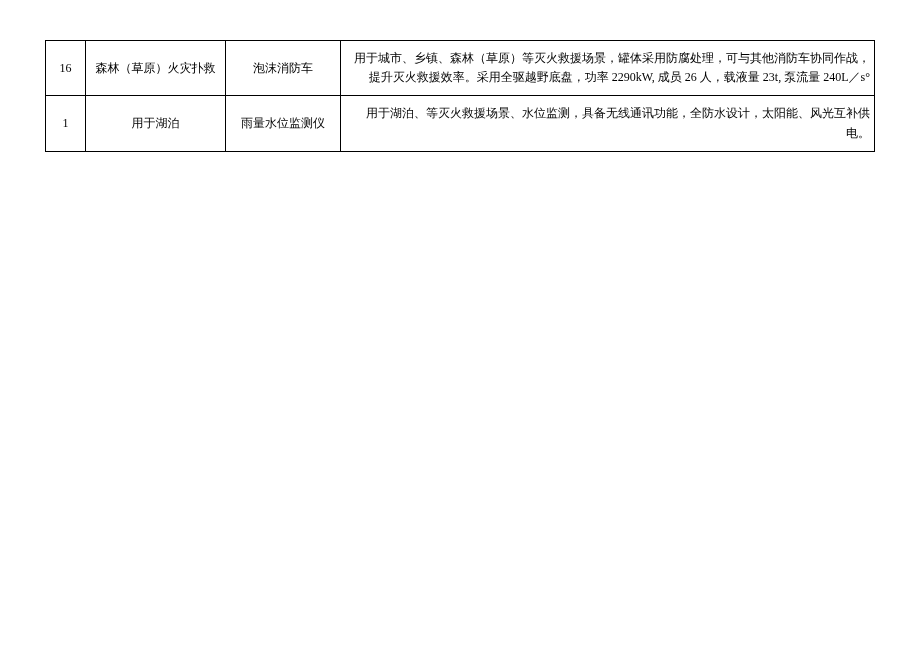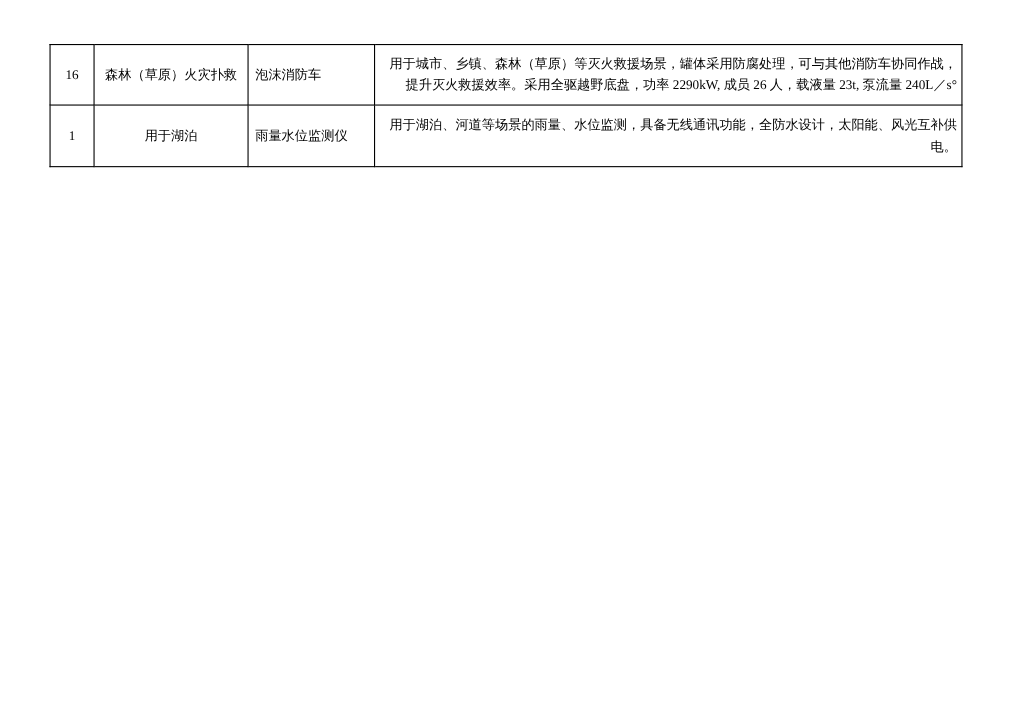--- a/index.html
+++ b/index.html
@@ -29,20 +29,21 @@
     td.col-num {
       width: 40px;
       text-align: center;
     }
     td.col-category {
       width: 140px;
       text-align: center;
     }
     td.col-name {
       width: 115px;
+      text-align: center;
     }
     td.col-desc {
       text-align: right;
       padding: 8px 4px;
     }
   </style>
 </head>
 <body>
 
 <table>
@@ -50,16 +51,16 @@
     <tr>
       <td class="col-num">16</td>
       <td class="col-category">森林（草原）火灾扑救</td>
       <td class="col-name">泡沫消防车</td>
       <td class="col-desc">用于城市、乡镇、森林（草原）等灭火救援场景，罐体采用防腐处理，可与其他消防车协同作战，提升灭火救援效率。采用全驱越野底盘，功率 2290kW, 成员 26 人，载液量 23t, 泵流量 240L／s°</td>
     </tr>
     <tr>
       <td class="col-num">1</td>
       <td class="col-category">用于湖泊</td>
       <td class="col-name">雨量水位监测仪</td>
-      <td class="col-desc">用于湖泊、河道等场景的雨量、水位监测，具备无线通讯功能，全防水设计，太阳能、风光互补供电。</td>
+      <td class="col-desc">用于湖泊、等灭火救援场景、水位监测，具备无线通讯功能，全防水设计，太阳能、风光互补供电。</td>
     </tr>
   </tbody>
 </table>
 
 </body></html>

